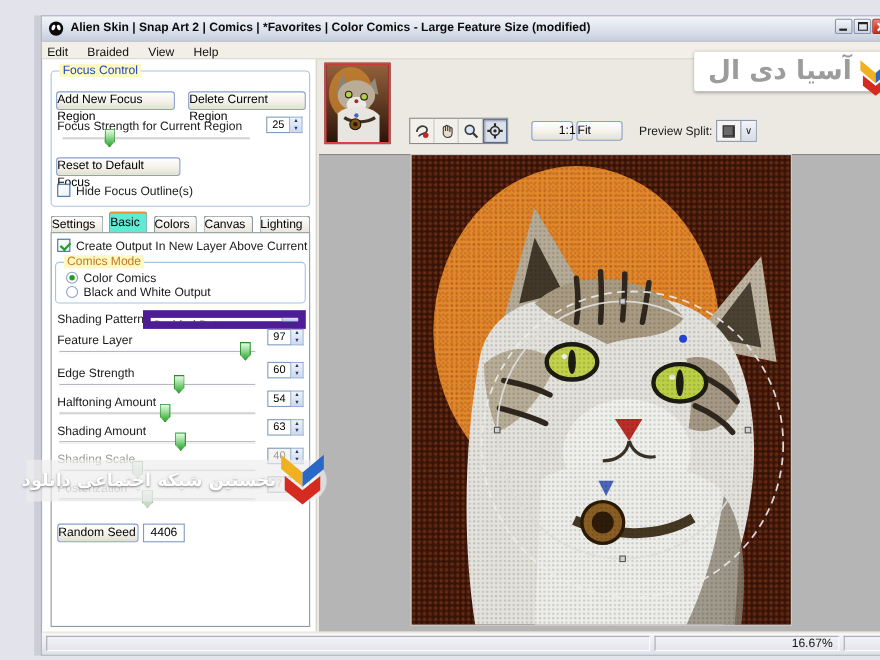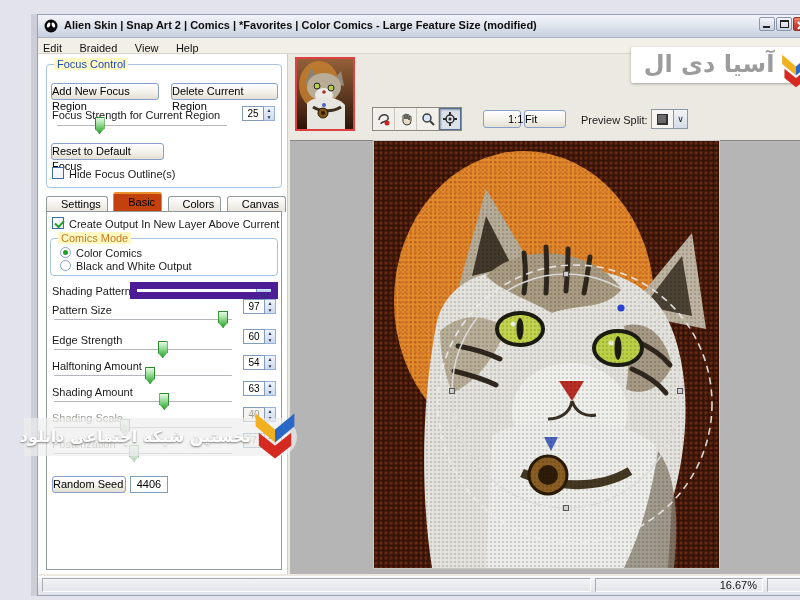--- a/index.html
+++ b/index.html
@@ -52,24 +52,24 @@
   .row.dis .thumb { background:linear-gradient(180deg,#f4f8f4,#d9e6d9 40%,#bcd3bc); box-shadow:inset 0 0 0 1px #9ab49a; }
 
   .spin { display:flex; }
   .spin-box { width:22px; height:15px; border:1px solid #7f9db9; background:#fff; font-size:10px; text-align:center; line-height:13px; }
   .row.dis .spin-box { color:#9b9b95; background:#f5f4f0; }
   .spin-arrows { width:11px; height:15px; border:1px solid #98b0d8; border-left:none; display:flex; flex-direction:column;
                  background:linear-gradient(180deg,#eef3fb,#cdd9ee); }
   .spin-arrows b { flex:1; font-size:5px; line-height:6px; text-align:center; color:#25355a; font-weight:normal; }
 
   
-  .tab { display:inline-block; position:relative; top:2px; height:16px; padding:1px 6px 0 14px; margin-right:1px;
+  .tab { display:inline-block; position:relative; top:2px; height:16px; padding:1px 6px 0 0; margin-right:1px;
          font-size:11px; border:1px solid #919b9c; border-bottom:none; border-radius:3px 3px 0 0;
          background:linear-gradient(180deg,#ffffff,#e8e4da); }
-  .tab.active { top:0; height:19px; padding-top:2px; background:#c2410c; border-top:2px solid #e8912c; z-index:3; }
+  .tab.active { top:0; height:19px; padding-top:2px; background:#5eead4; border-top:2px solid #e8912c; z-index:3; }
   #tab-panel { left:22px; top:211px; width:236px; height:359px; background:#fff; border:1px solid #919b9c; }
 
   .combo { display:flex; border:7px solid #4c1d95; background:#fff; height:17px; }
   .combo .val { flex:1; font-size:11px; line-height:15px; padding-left:3px; white-space:nowrap; overflow:hidden; }
   .combo .arr { width:15px; border-left:1px solid #7f9db9; background:linear-gradient(180deg,#dbe6f9,#aec8ee);
                 text-align:center; font-size:6px; line-height:15px; color:#223a66; }
 
   .row { position:absolute; left:28px; width:224px; height:27px; }
   .row .track { position:absolute; left:2px; top:19px; width:178px; }
   .row .spin { position:absolute; right:0; top:-1px; }
@@ -192,21 +192,21 @@
   <div class="abs radio" style="left:36px;top:260px;"></div>
   <div class="abs lbl" style="left:52px;top:260px;">Black and White Output</div>
 
   <div class="abs lbl" style="left:28px;top:285px;">Shading Pattern:</div>
   <div class="abs combo" style="left:106px;top:282px;width:148px;">
     <div class="val">Braided Pattern</div>
     <div class="arr">▼</div>
   </div>
 
   <div class="row" style="top:300px;">
-    <span class="lbl">Pattern Size</span>
+    <span class="lbl">Feature Layer</span>
     <div class="spin">
       <div class="spin-box">97</div>
       <div class="spin-arrows">
           <b>▲</b>
           <b>▼</b>
         </div>
     </div>
     <div class="track">
         <span class="thumb" style="left: calc(95% - 5px);"></span>
       </div>

